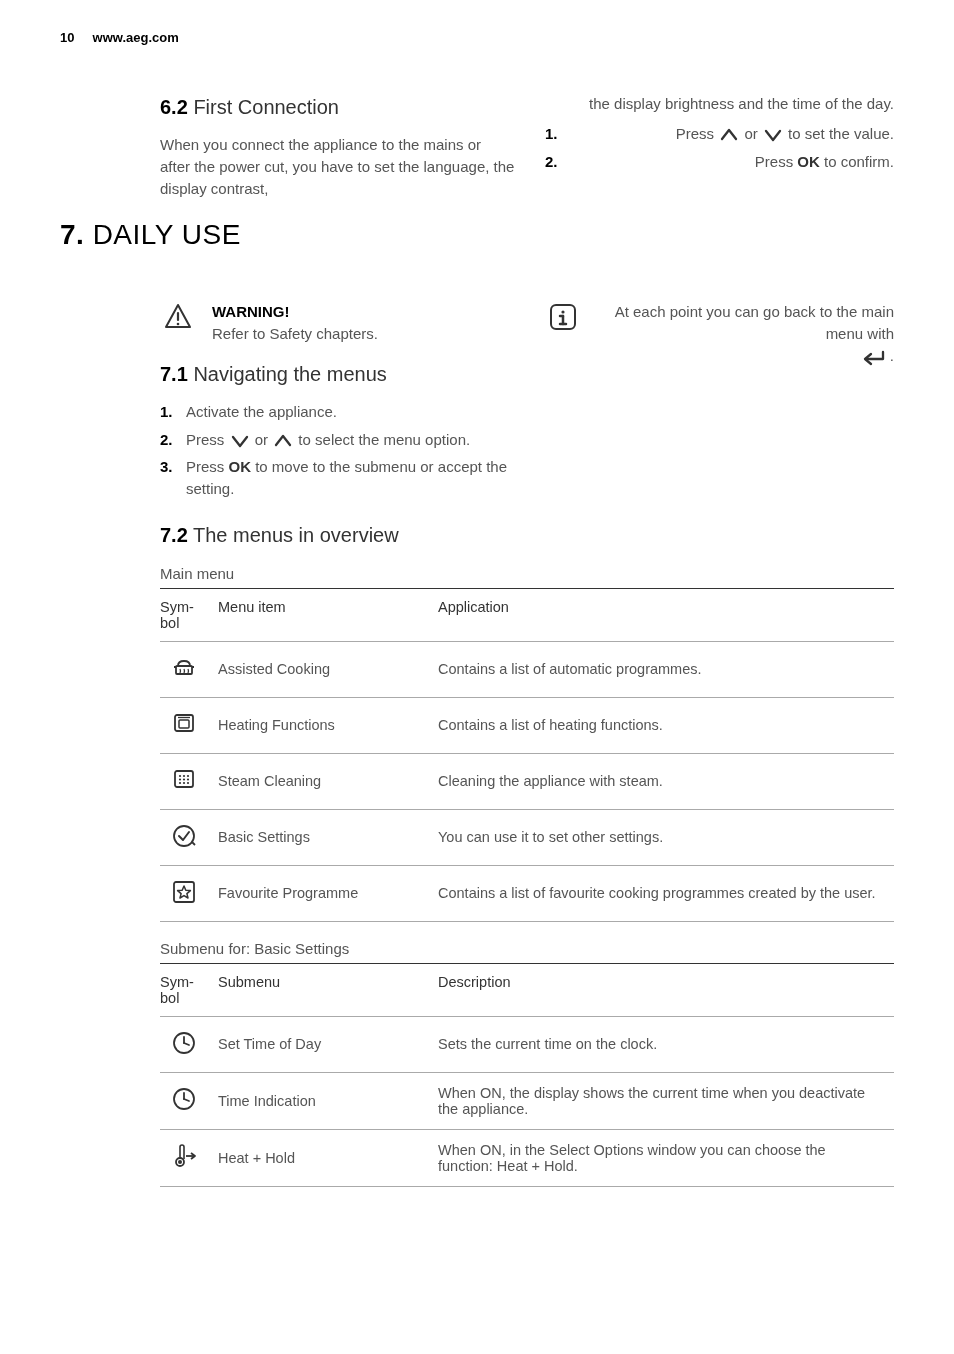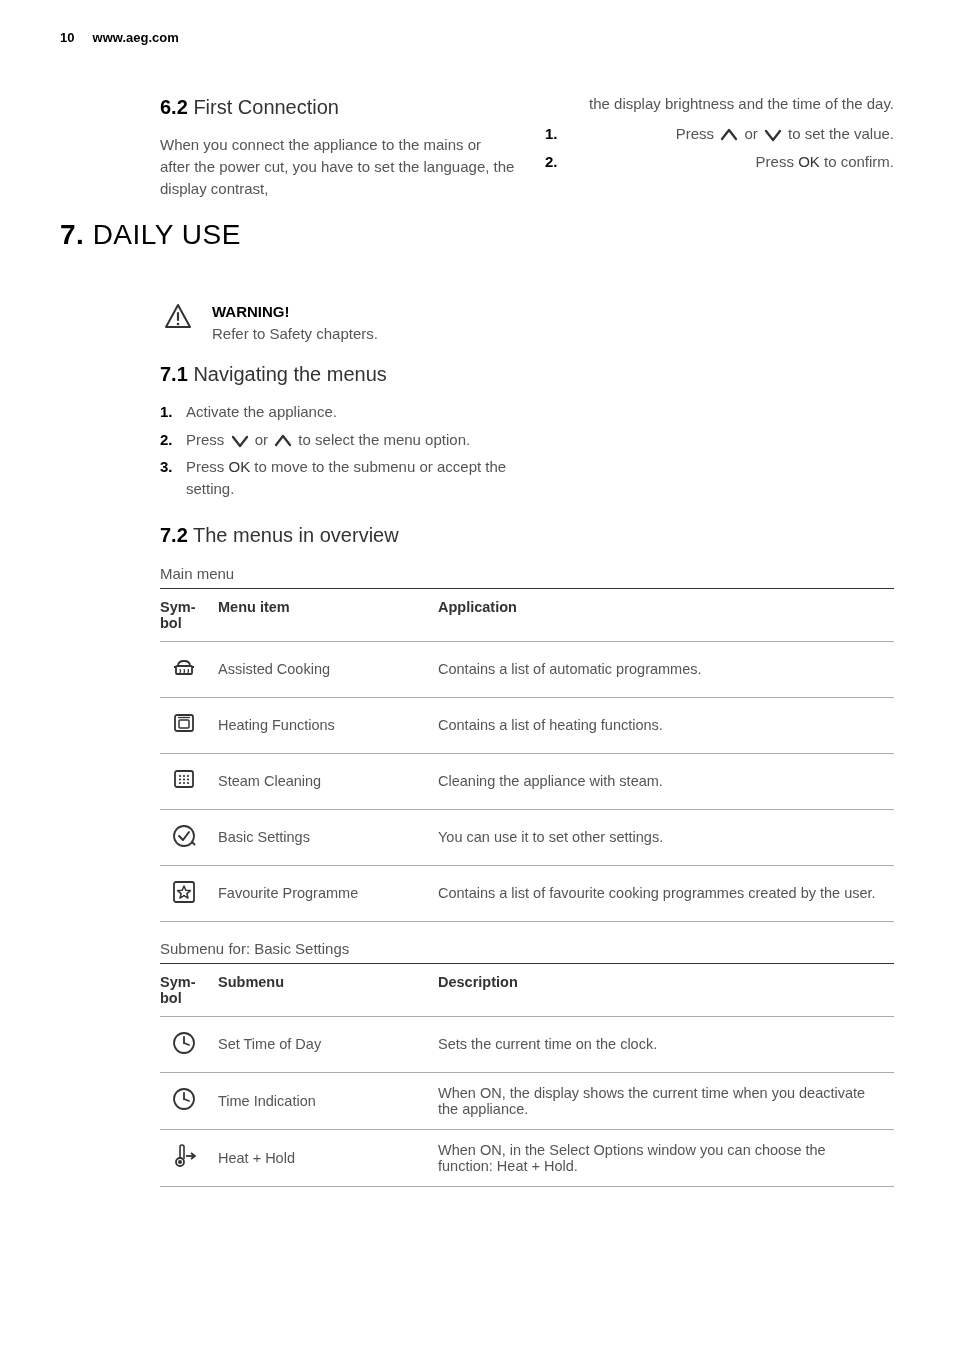--- a/index.html
+++ b/index.html
@@ -100,21 +100,21 @@
       margin: 18px 0 6px 0;
     }
     table {
       width: 100%;
       border-collapse: collapse;
       font-size: 14.5px;
       color: #555;
     }
     table th {
       text-align: left;
-      font-weight: 700;
+      font-weight: 400;
       color: #333;
       border-top: 1.5px solid #333;
       border-bottom: 1px solid #aaa;
       padding: 10px 10px 10px 0;
       vertical-align: top;
     }
     table tbody td {
       border-bottom: 1px solid #aaa;
       padding: 12px 10px 12px 0;
       vertical-align: middle;
@@ -124,21 +124,21 @@
       text-align: center;
       vertical-align: middle;
     }
     table td.menu-item { width: 220px; }
     .inline-icon {
       vertical-align: middle;
       display: inline-block;
       margin: 0 1px;
     }
     .ok-text {
-      font-weight: 400;
+      font-weight: 700;
       font-size: 15px;
       color: #333;
     }
     svg { display: inline-block; }
   </style>
 </head>
 <body>
 
 <svg width="0" height="0" style="position:absolute">
   <defs>
@@ -282,20 +282,35 @@
             </svg><span> or </span><svg class="inline-icon" width="20" height="18">
               <use href="#icon-up-caret"></use>
             </svg><span> to select the menu option.</span>
         </li>
         <li>
           <span>Press </span><span class="ok-text">OK</span><span> to move to the submenu or accept the setting.</span>
         </li>
       </ol>
     </div>
 
+    <div class="col col-right">
+      <div class="info-row">
+        <div class="icon-box">
+            <svg width="32" height="32">
+              <use href="#icon-info-box"></use>
+            </svg>
+          </div>
+        <div class="info-text">
+          <span>At each point you can go back to the main menu with </span><br>
+          <svg class="inline-icon" width="30" height="22">
+              <use href="#icon-return-arrow"></use>
+            </svg><span>.</span>
+        </div>
+      </div>
+    </div>
   </div>
 
   <h2 class="subsection" style="margin-top:18px">
     <span class="num">7.2</span>
     <span>The menus in overview</span>
   </h2>
 
   <div class="table-title">Main menu</div>
   <table>
     <thead>

